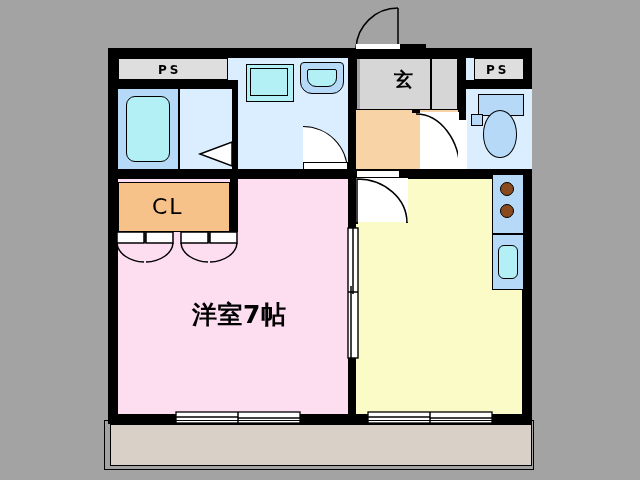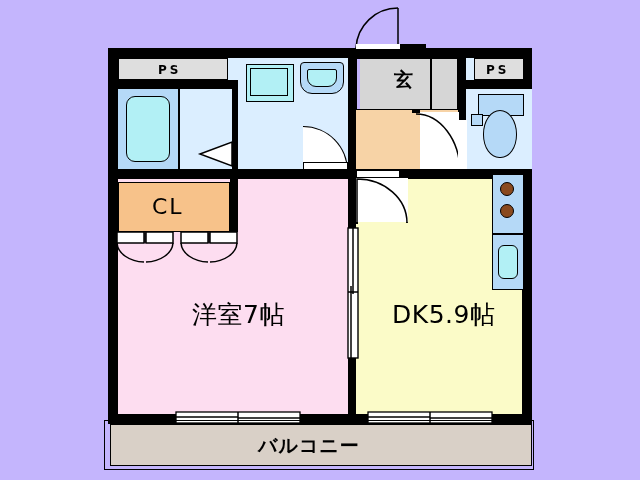--- a/index.html
+++ b/index.html
@@ -1,18 +1,18 @@
 <!DOCTYPE html>
 <html><head>
 <meta charset="utf-8">
 <style>
   html,body{margin:0;padding:0;background:#ffffff;}
   body{width:640px;height:480px;overflow:hidden;
        font-family:"DejaVu Sans","Liberation Sans",sans-serif;}
-  #stage{position:relative;width:640px;height:480px;background:#c4b5fd;}
+  #stage{position:relative;width:640px;height:480px;background:#a3a3a3;}
 
   
   .abs{position:absolute;box-sizing:border-box;}
 
   
   .f-wall      {background:#000000;}
   .f-bedroom   {background:#fdddf0;}
   .f-dk        {background:#fbfbc8;}
   .f-hall      {background:#f7d3a6;}
   .f-cl        {background:#f7c28a;}
@@ -23,21 +23,21 @@
   .f-water     {background:#b2f0f5;}
   .f-balcony   {background:#d9d0c7;}
   .f-white     {background:#ffffff;}
 
   .ol{border:1.6px solid #000;}
   .ol-thin{border:1.2px solid #000;}
 
   
   .lbl{position:absolute;color:#000;white-space:nowrap;
        line-height:1;letter-spacing:.5px;}
-  .lbl-room{font-size:25px;font-weight:400;}
+  .lbl-room{font-size:25px;font-weight:700;}
   .lbl-cl{font-size:22px;font-weight:500;letter-spacing:2px;}
   .lbl-ps{font-size:12px;font-weight:600;letter-spacing:3px;}
   .lbl-entry{font-size:19px;font-weight:600;}
   .lbl-balcony{font-size:19px;font-weight:600;letter-spacing:1px;}
 
   
   .arc{position:absolute;background:#fff;border:1.5px solid #000;}
   .arc-tr{border-top-right-radius:100%;}
 
   svg{display:block;overflow:visible;}
@@ -159,21 +159,20 @@
   <div class="abs f-wall" style="left:348px;top:174px;width:8px;height:56px;"></div>
   <div class="abs f-wall" style="left:348px;top:358px;width:8px;height:58px;"></div>
 
   <svg class="abs" style="left:346px;top:228px;width:14px;height:132px;">
     <rect x="2" y="0" width="10" height="130" fill="#ffffff" stroke="#000" stroke-width="1.4"></rect>
     <line x1="7" y1="0" x2="7" y2="66" class="stroke" stroke-width="1.2"></line>
     <line x1="5" y1="58" x2="5" y2="130" class="stroke" stroke-width="1.2"></line>
     <line x1="2" y1="64" x2="12" y2="64" class="stroke" stroke-width="1.2"></line>
   </svg>
 
-  <span class="lbl lbl-room" style="left:392px;top:302px;">DK5.9帖</span>
 
   <svg class="abs" style="left:356px;top:178px;width:56px;height:48px;">
     <path d="M1,1 A50,44 0 0 1 51,45" class="stroke"></path>
     <rect x="0" y="0" width="2" height="46" fill="#000"></rect>
   </svg>
   <div class="abs f-white" style="left:356px;top:178px;width:52px;height:44px;border:none;"></div>
   <svg class="abs" style="left:356px;top:178px;width:56px;height:48px;">
     <path d="M1,45 L1,1 A50,44 0 0 1 51,45" class="stroke"></path>
   </svg>
 
@@ -192,15 +191,14 @@
   </svg>
   <svg class="abs" style="left:368px;top:410px;width:124px;height:16px;">
     <rect x="0" y="2" width="124" height="11" fill="#ffffff" stroke="#000" stroke-width="1.3"></rect>
     <line x1="0" y1="7" x2="62" y2="7" class="stroke" stroke-width="1.2"></line>
     <line x1="62" y1="2" x2="62" y2="13" class="stroke" stroke-width="1.2"></line>
     <line x1="62" y1="8" x2="124" y2="8" class="stroke" stroke-width="1.2"></line>
   </svg>
 
   <div class="abs f-balcony" style="left:110px;top:424px;width:422px;height:42px;border:1.6px solid #000;"></div>
   <div class="abs" style="left:104px;top:420px;width:430px;height:50px;border:1.6px solid #000;background:transparent;"></div>
-  <span class="lbl lbl-balcony" style="left:258px;top:436px;">バルコニー</span>
 
 </div>
 
 </body></html>

